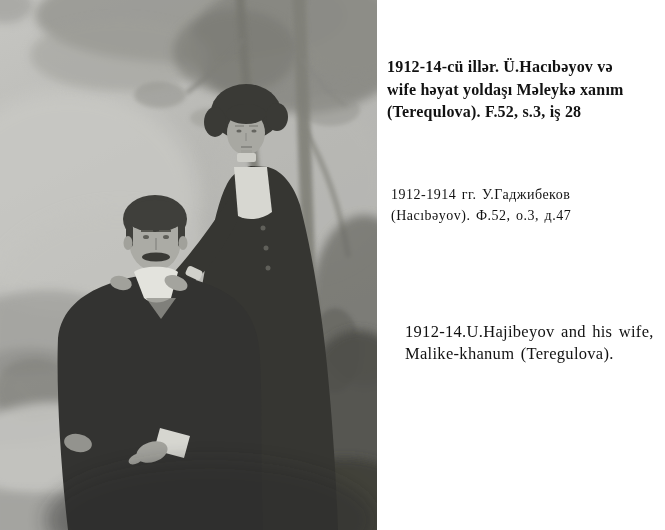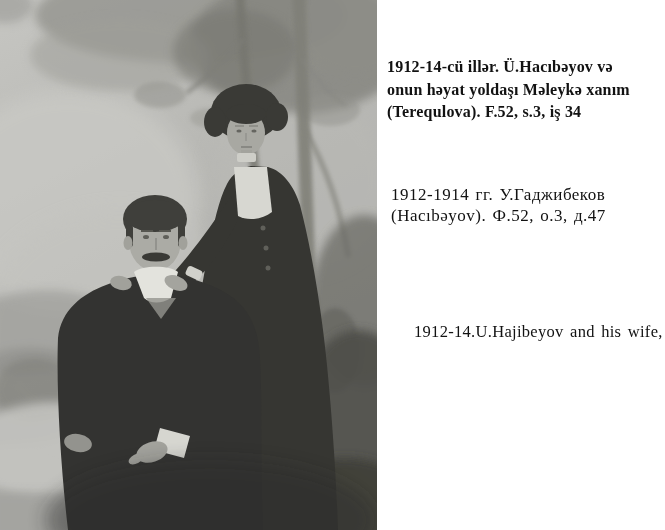--- a/index.html
+++ b/index.html
@@ -20,24 +20,24 @@
     color:#121212;
   }
   .caption .line{white-space:nowrap;}
   .cap-az{
     left:387px;top:56px;
     font-weight:bold;
     font-size:16px;line-height:22.5px;letter-spacing:0.2px;
   }
   .cap-ru{
     left:391px;top:184px;
-    font-size:17px;line-height:21px;letter-spacing:0.5px;word-spacing:1.5px;
+    font-size:14px;line-height:21px;letter-spacing:0.5px;word-spacing:1.5px;
   }
   .cap-en{
-    left:414px;top:321px;
+    left:405px;top:321px;
     font-size:16.5px;line-height:21.5px;letter-spacing:0.3px;word-spacing:2px;
   }
 </style>
 </head>
 <body>
 
 <div class="page">
 
   <figure class="photo" style="margin:0" role="img" aria-label="Black-and-white studio photograph: a seated man with a moustache in a dark suit and white collar, and a woman standing beside him in a dark dress with a white high-collared blouse, her hands resting on his shoulders, in front of a painted backdrop of trees and a hazy landscape">
     <svg width="377" height="530" viewBox="0 0 377 530" xmlns="http://www.w3.org/2000/svg">
@@ -161,26 +161,27 @@
       </g>
 
       <ellipse cx="210" cy="520" rx="165" ry="60" fill="#1c1c1a" opacity="0.45" filter="url(#b9)"></ellipse>
 
       <rect x="0" y="0" width="377" height="530" filter="url(#grain)"></rect>
     </svg>
   </figure>
 
   <div class="caption cap-az">
     <div class="line">1912-14-cü illər. Ü.Hacıbəyov və</div>
-    <div class="line">onun həyat yoldaşı Məleykə xanım</div>
-    <div class="line">(Terequlova). F.52, s.3, iş 34</div>
+    <div class="line">wife həyat yoldaşı Məleykə xanım</div>
+    <div class="line">(Terequlova). F.52, s.3, iş 28</div>
   </div>
 
   <div class="caption cap-ru">
     <div class="line">1912-1914 гг. У.Гаджибеков</div>
     <div class="line">(Hacıbəyov). Ф.52, о.3, д.47</div>
   </div>
 
   <div class="caption cap-en">
     <div class="line">1912-14.U.Hajibeyov and his wife,</div>
+    <div class="line">Malike-khanum (Teregulova).</div>
   </div>
 
 </div>
 
 </body></html>

